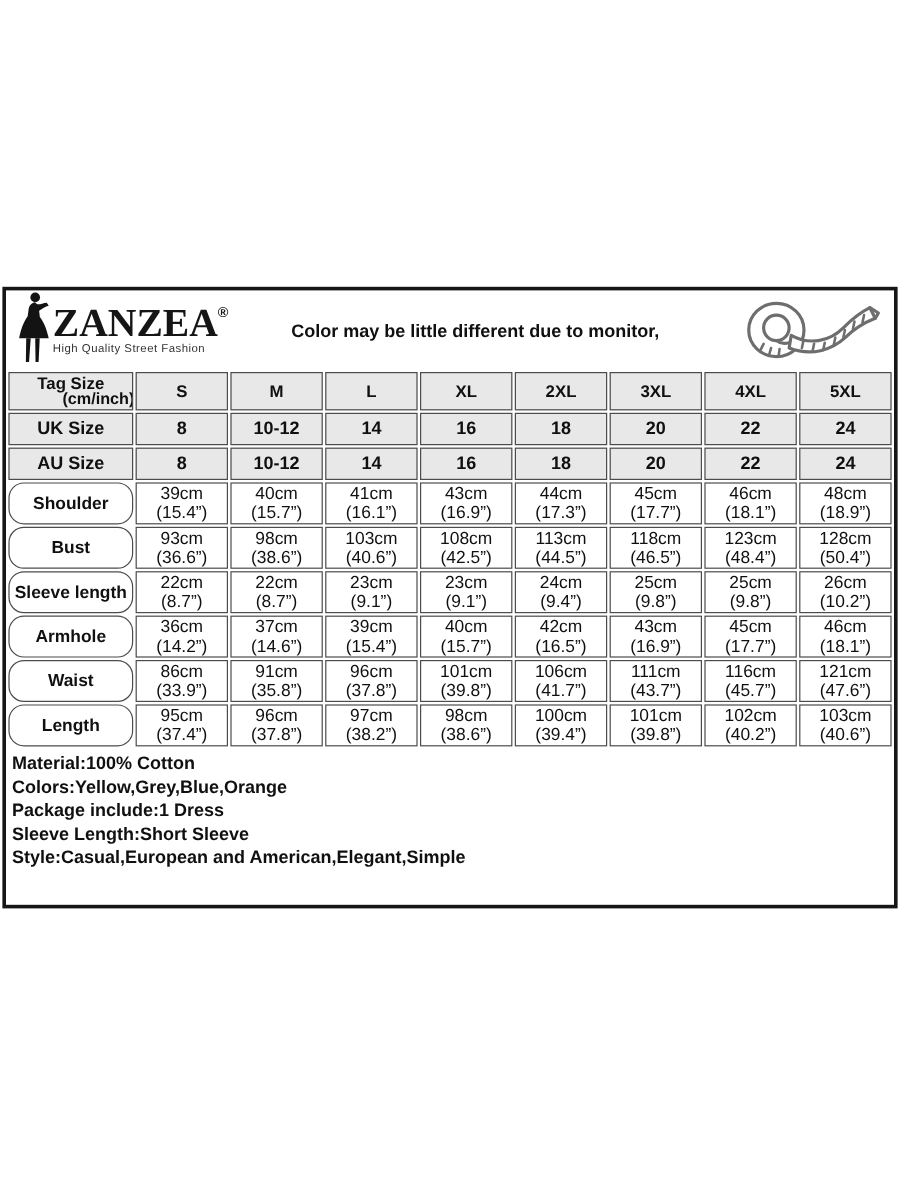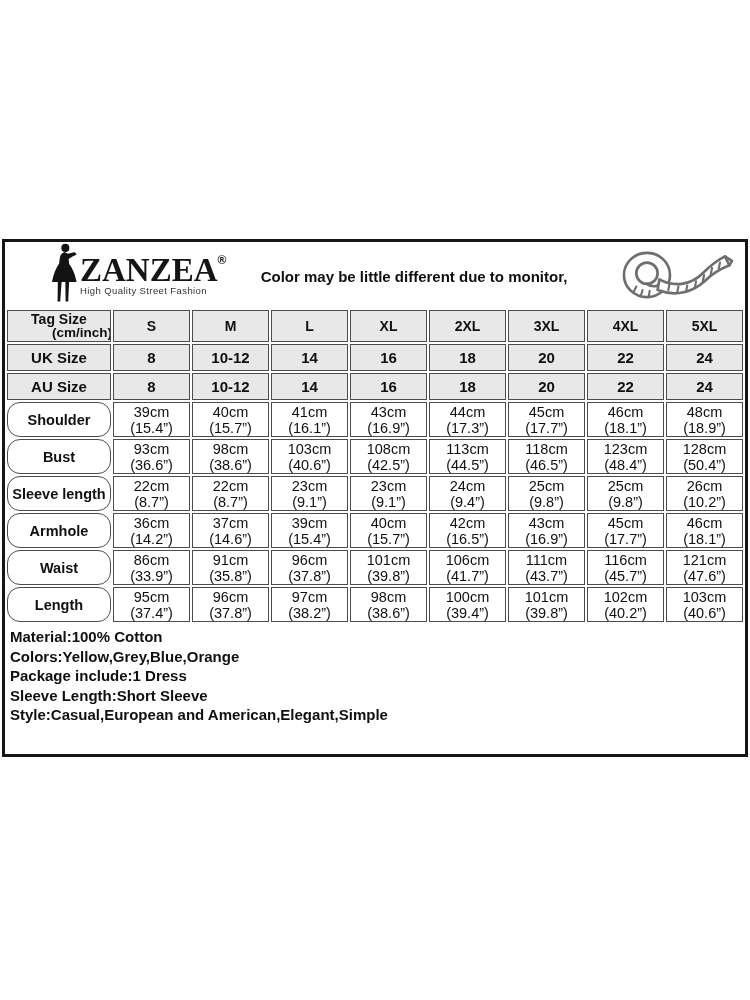--- a/index.html
+++ b/index.html
@@ -9,21 +9,21 @@
     -webkit-font-smoothing:antialiased;
   }
   .sheet{position:relative;width:750px;height:1000px;background:#fff;}
   .content-frame{
     position:absolute;left:2px;top:239px;width:746px;height:518px;
     box-sizing:border-box;border:3px solid #161616;background:#fff;
     display:flex;flex-direction:column;
   }
   
   .brand-header{height:66px;flex:0 0 66px;display:flex;align-items:center;}
-  .logo-block{width:192px;flex:0 0 192px;display:flex;align-items:center;padding-left:7px;box-sizing:border-box;margin-left:36px;}
+  .logo-block{width:192px;flex:0 0 192px;display:flex;align-items:center;padding-left:7px;box-sizing:border-box;}
   .logo-figure{flex:0 0 auto;margin-right:2px;}
   .logo-text{display:flex;flex-direction:column;}
   .brand-line{display:flex;align-items:flex-start;}
   .brand-name{
     font-family:"Liberation Serif","DejaVu Serif",serif;font-weight:bold;
     font-size:33px;line-height:30px;letter-spacing:0px;color:#151515;
   }
   .registered{font-size:12px;font-weight:bold;line-height:12px;margin-top:-1px;color:#151515;}
   .brand-tagline{font-size:9.5px;font-weight:normal;letter-spacing:0.4px;color:#333;margin-top:0px;}
   .notice-block{flex:1 1 auto;text-align:center;font-size:15px;font-weight:bold;line-height:19px;color:#101010;padding-top:2px;}

